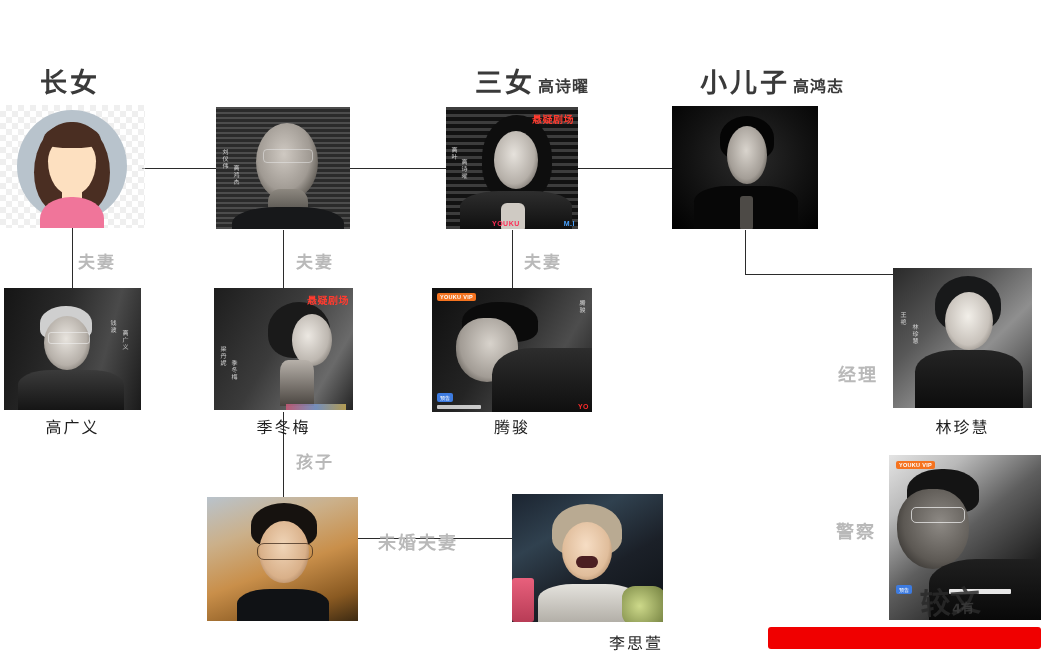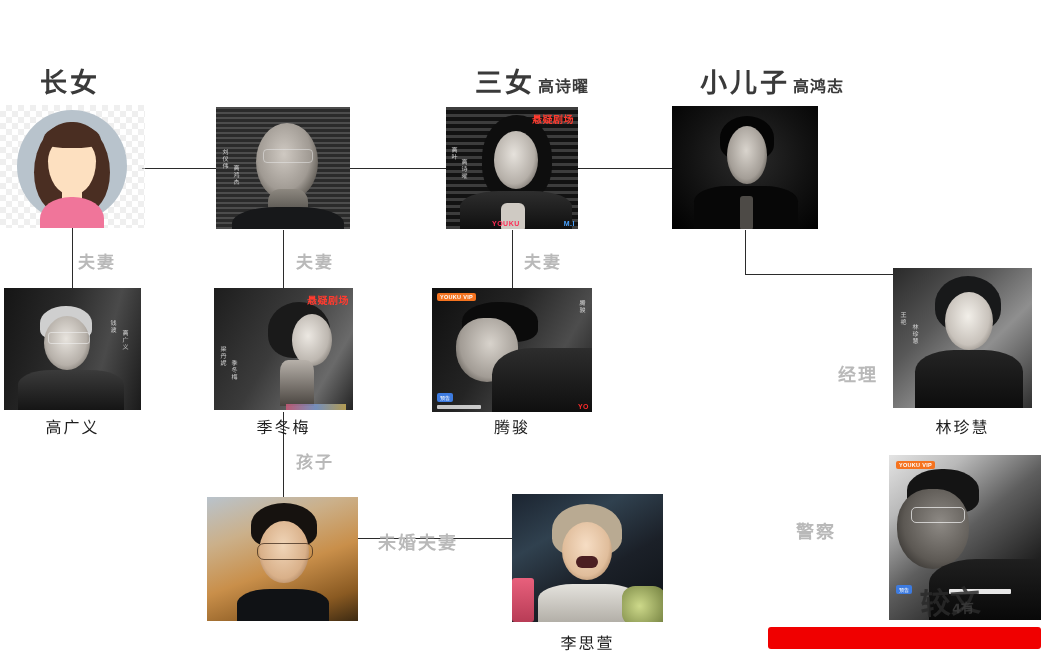--- a/index.html
+++ b/index.html
@@ -388,25 +388,25 @@
 
   <div class="photo" style="left:512px;top:494px;width:151px;height:128px;">
     <div class="p-bg" style="background:linear-gradient(150deg,#1b2430 0%,#30414f 30%,#1b2028 60%,#0d1115 100%);"></div>
     <div class="sh" style="left:40px;top:10px;width:70px;height:52px;border-radius:50% 50% 34% 34%;background:#b9aa92;"></div>
     <div class="sh" style="left:50px;top:28px;width:50px;height:58px;background:radial-gradient(ellipse at 48% 40%,#f6ddc4 0%,#e0bd9b 62%,#8d6745 96%);"></div>
     <div class="sh" style="left:64px;top:62px;width:22px;height:12px;border-radius:6px;background:#4b1f22;"></div>
     <div class="sh" style="left:26px;top:90px;width:102px;height:44px;border-radius:34% 34% 0 0;background:linear-gradient(#e4e2dd,#aba79f);"></div>
     <div class="sh" style="left:0px;top:84px;width:22px;height:44px;border-radius:3px;background:linear-gradient(#e8607c,#b83c56);"></div>
     <div class="sh" style="left:110px;top:92px;width:44px;height:40px;border-radius:30%;background:radial-gradient(circle at 40% 50%,#cdd98a,#6d7a3a);"></div>
   </div>
-  <div class="cap" style="left:512px;top:630px;width:151px;">
+  <div class="cap" style="left:512px;top:630px;width:151px;text-align:right;">
     <span>李思萱</span>
   </div>
 
-  <div class="rel big" style="left:796px;top:517px;">
+  <div class="rel big" style="left:836px;top:517px;">
     <span>警察</span>
   </div>
 
   <div class="photo" style="left:889px;top:455px;width:152px;height:165px;">
     <div class="p-bg" style="background:linear-gradient(140deg,#e4e4e4 0%,#b9b9b9 22%,#5e5e5e 48%,#202020 78%,#0b0b0b 100%);"></div>
     <div class="sh" style="left:18px;top:14px;width:72px;height:44px;border-radius:48% 48% 30% 30%;background:#141414;"></div>
     <div class="sh" style="left:8px;top:34px;width:72px;height:80px;border-radius:44% 44% 50% 50%;background:radial-gradient(ellipse at 60% 42%,#8e8a85 0%,#5c5853 60%,#211f1d 96%);"></div>
     <div class="sh" style="left:22px;top:52px;width:52px;height:14px;border-radius:5px;border:1.6px solid rgba(245,245,245,.7);"></div>
     <div class="sh" style="left:40px;top:104px;width:118px;height:62px;border-radius:40% 0 0 0;background:linear-gradient(#1f1f1f,#080808);"></div>
     <div class="badge-vip" style="left:7px;top:6px;">

